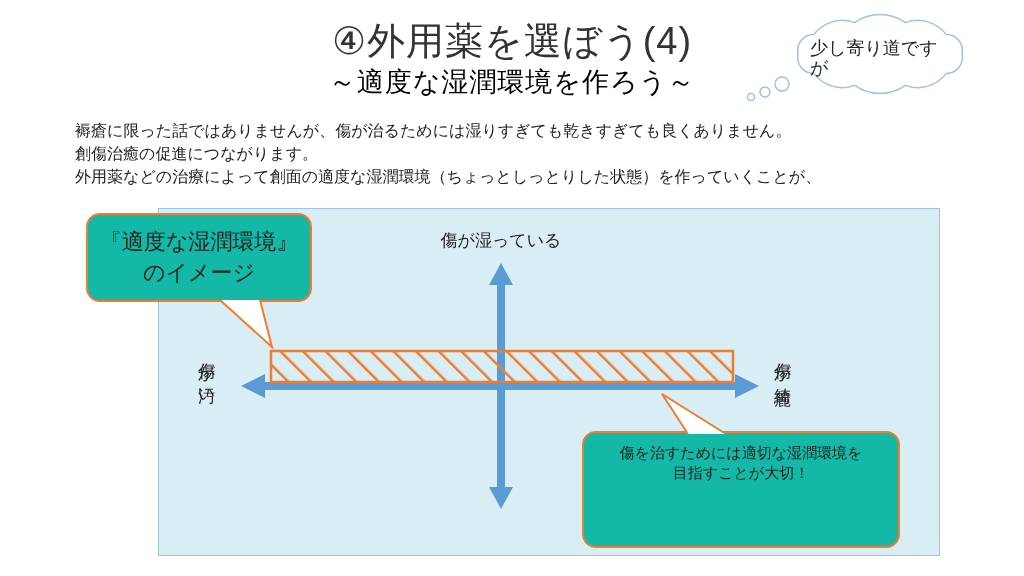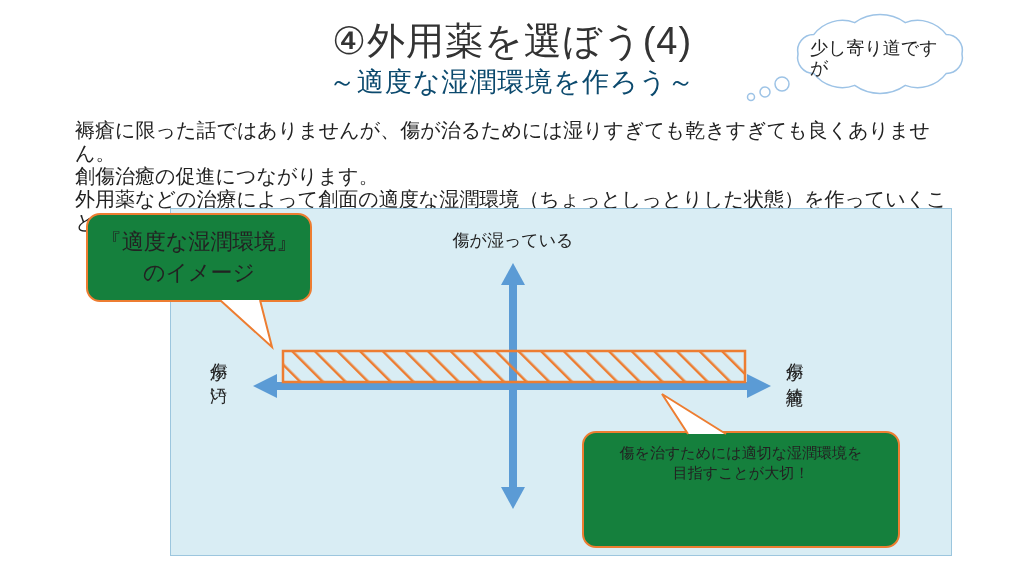--- a/index.html
+++ b/index.html
@@ -6,44 +6,44 @@
   .slide{
     position:relative;width:1024px;height:576px;background:#ffffff;overflow:hidden;
     font-family:"Liberation Sans","DejaVu Sans",sans-serif;color:#333;
   }
   .title{
     position:absolute;left:0;top:16px;width:1024px;text-align:center;
     font-size:38px;font-weight:500;margin:0;color:#333;letter-spacing:1px;
   }
   .subtitle{
     position:absolute;left:0;top:64px;width:1024px;text-align:center;
-    font-size:27px;color:#0c4a6e;letter-spacing:1px;
+    font-size:27px;color:#000000;letter-spacing:1px;
   }
   .cloud-wrap{position:absolute;left:740px;top:12px;width:232px;height:96px;}
   .cloud-wrap svg{position:absolute;left:0;top:0;}
   .cloud-text{
     position:absolute;left:70px;top:26px;width:140px;
     font-size:18px;line-height:20px;color:#222;text-align:left;
   }
   .body-text{
     position:absolute;left:75px;top:119px;width:890px;
-    font-size:20px;line-height:23px;color:#222;
+    font-size:16px;line-height:23px;color:#222;
   }
   .diagram-box{
-    position:absolute;left:170px;top:208px;width:782px;height:348px;
+    position:absolute;left:158px;top:208px;width:782px;height:348px;
     background:#d9edf4;border:1.5px solid #9cc6de;box-sizing:border-box;
   }
   .axes-svg{position:absolute;left:0;top:0;}
   .axis-label{position:absolute;font-size:17px;color:#222;white-space:nowrap;}
   .axis-label.h{transform:translateX(-50%);}
   .axis-label.vert{
     writing-mode:vertical-rl;text-orientation:upright;letter-spacing:3px;white-space:normal;
   }
   .callout{
-    position:absolute;background:#15803d;border:2px solid #ed7d31;border-radius:14px;
+    position:absolute;background:#14b8a6;border:2px solid #ed7d31;border-radius:14px;
     box-sizing:border-box;z-index:5;
   }
   .callout-image-text{
     white-space:pre-line;text-align:center;font-size:22px;line-height:31px;
     padding-top:11px;color:#222;
   }
   .callout-note p{
     white-space:pre-line;text-align:center;font-size:15px;line-height:20px;color:#222;
   }
   .callout-note p.first{margin:10px 8px 8px;}

